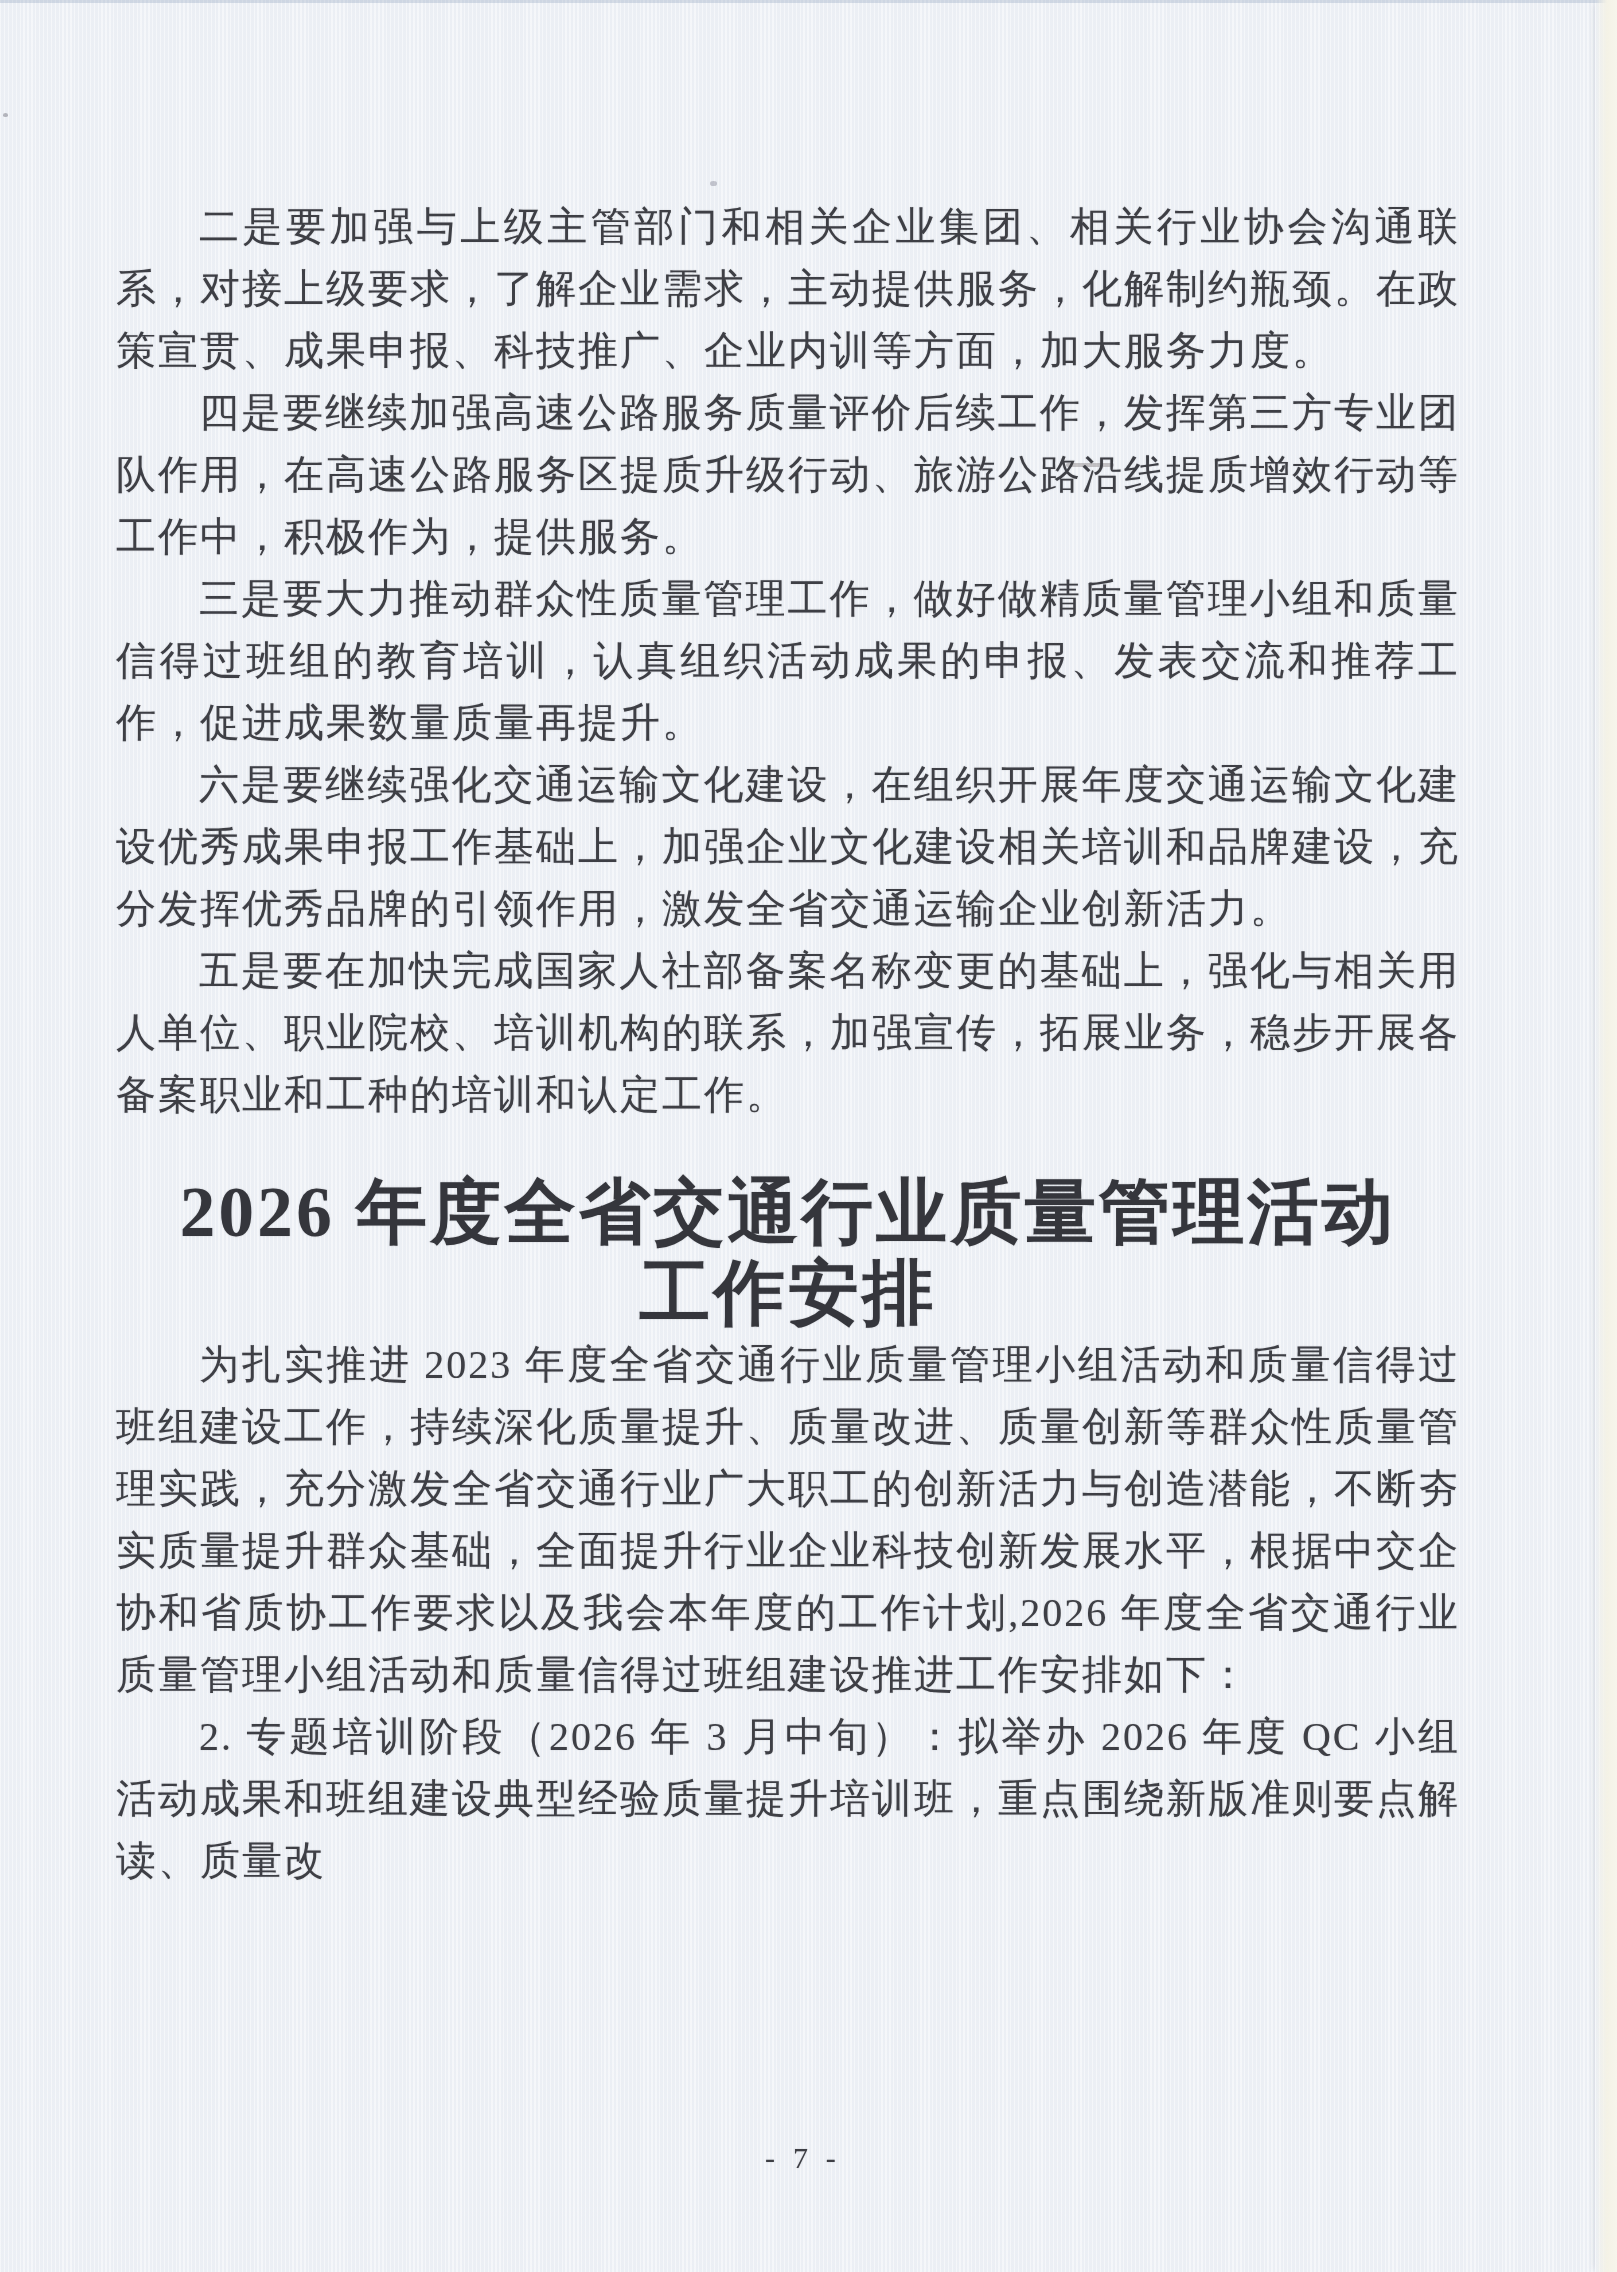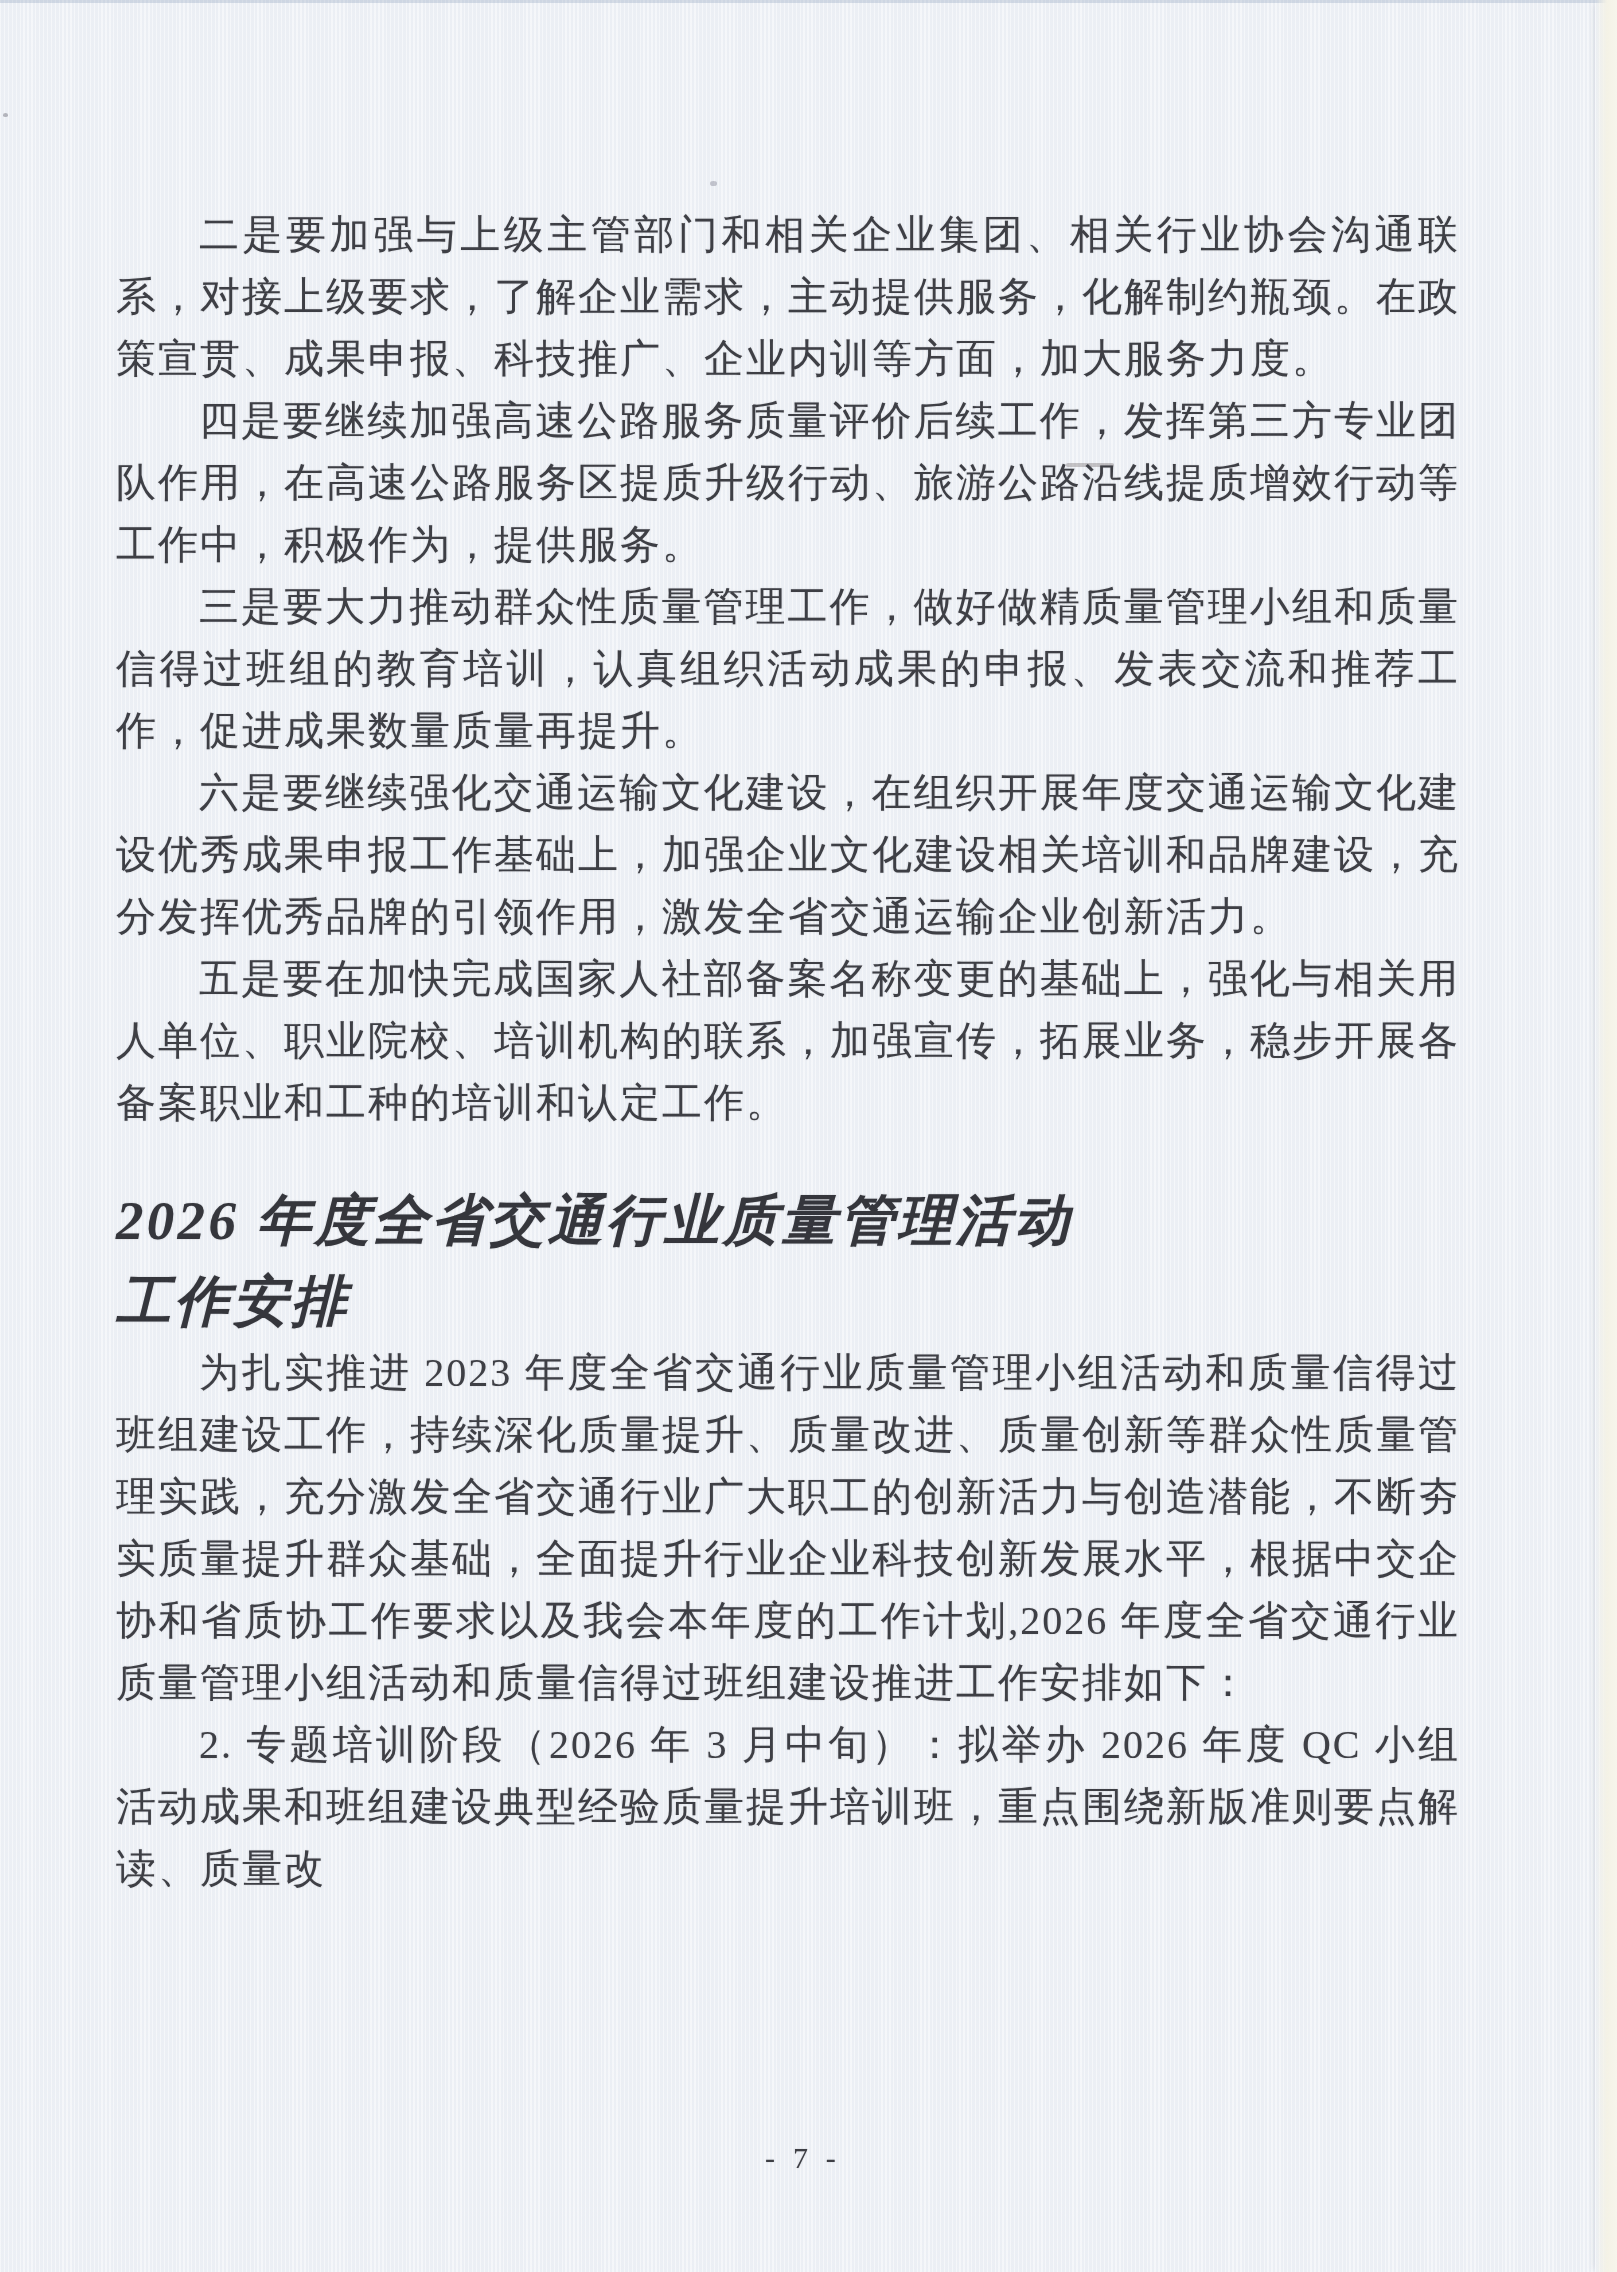--- a/index.html
+++ b/index.html
@@ -53,42 +53,42 @@
     left: 1066px; top: 463px;
     width: 48px; height: 3.9px;
     border-radius: 2px;
     background: rgba(110,100,100,0.35);
     pointer-events: none;
   }
 
   .body-copy {
     position: absolute;
     left: 116px;
-    top: 204px;
+    top: 196px;
     width: 1344px;
     color: #3e3f45;
     font-size: 40px;
     line-height: 62px;
     letter-spacing: 2px;
     text-align: justify;
     text-shadow: 0 0 1.3px rgba(62,63,69,0.30);
   }
   .body-copy p {
     margin: 0;
     text-indent: 83px;
   }
   .doc-title {
     margin: 46px 0 0 0;
+    text-align: center;
     font-weight: bold;
-    font-size: 55px;
+    font-size: 71px;
     line-height: 81px;
     letter-spacing: 3.3px;
     color: #35363c;
     text-shadow: 0 0 1.3px rgba(53,54,60,0.35);
-    font-style: italic;
   }
   .doc-title div { text-indent: 0; }
   .intro { margin-top: 36px; }
   .num-item-1 { margin-top: 53px; }
   .num-item-2 { margin-top: 6.5px; }
 
   .page-number {
     position: absolute;
     top: 2140px;
     left: 0;

